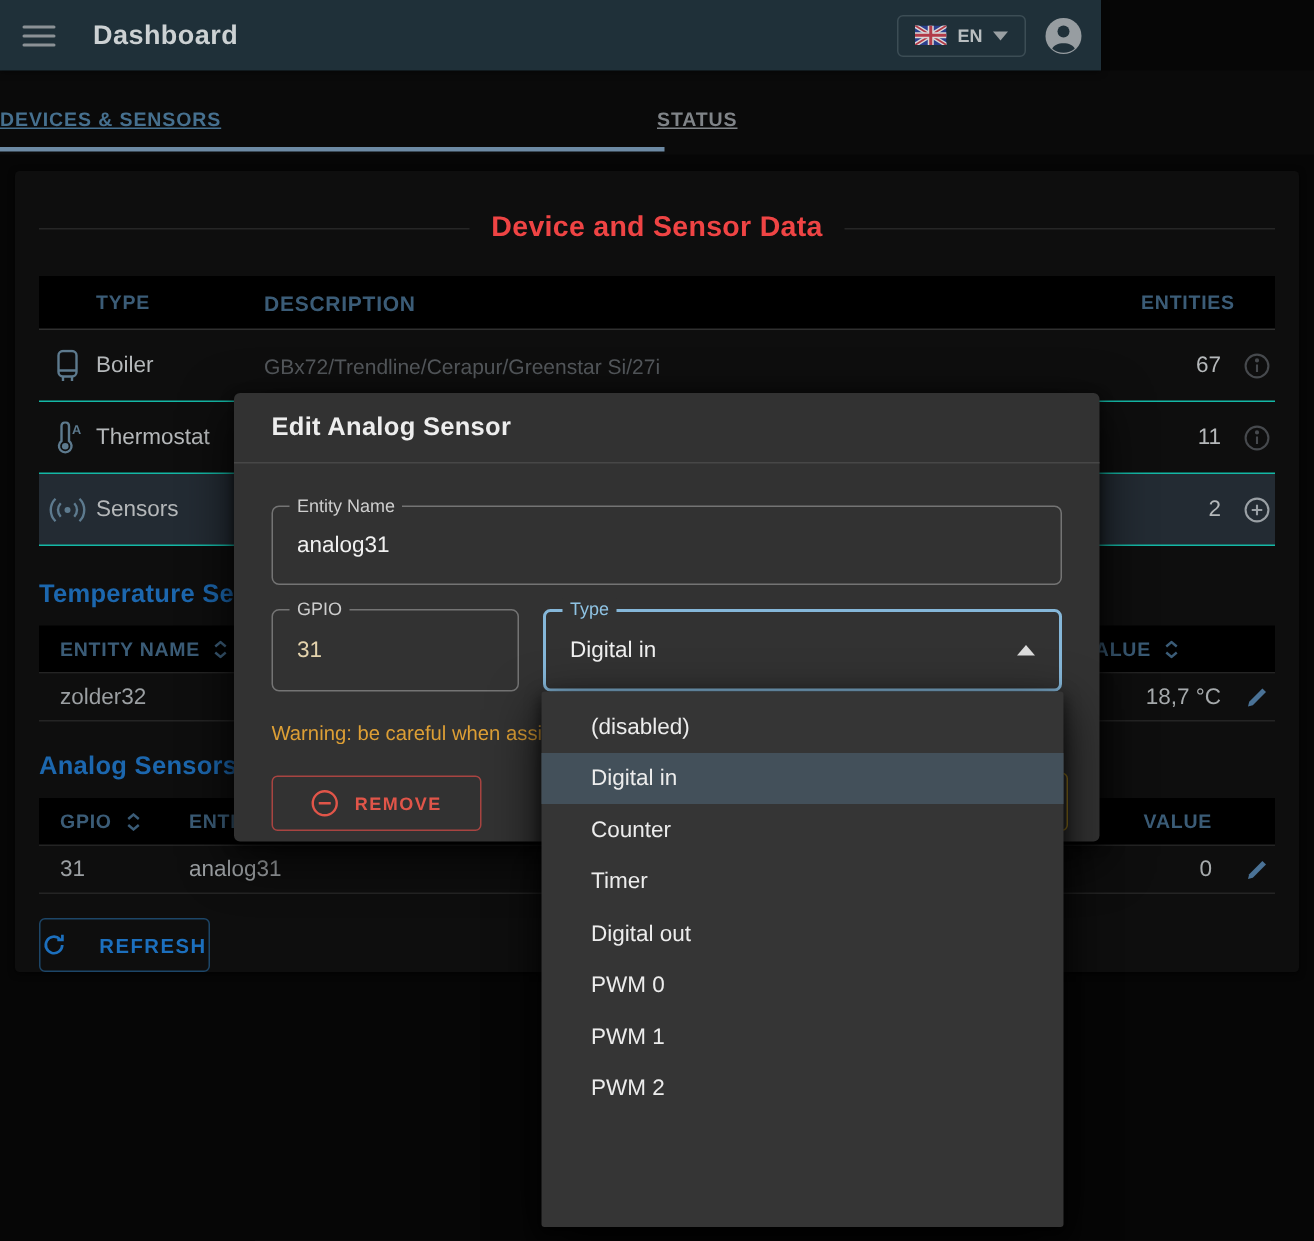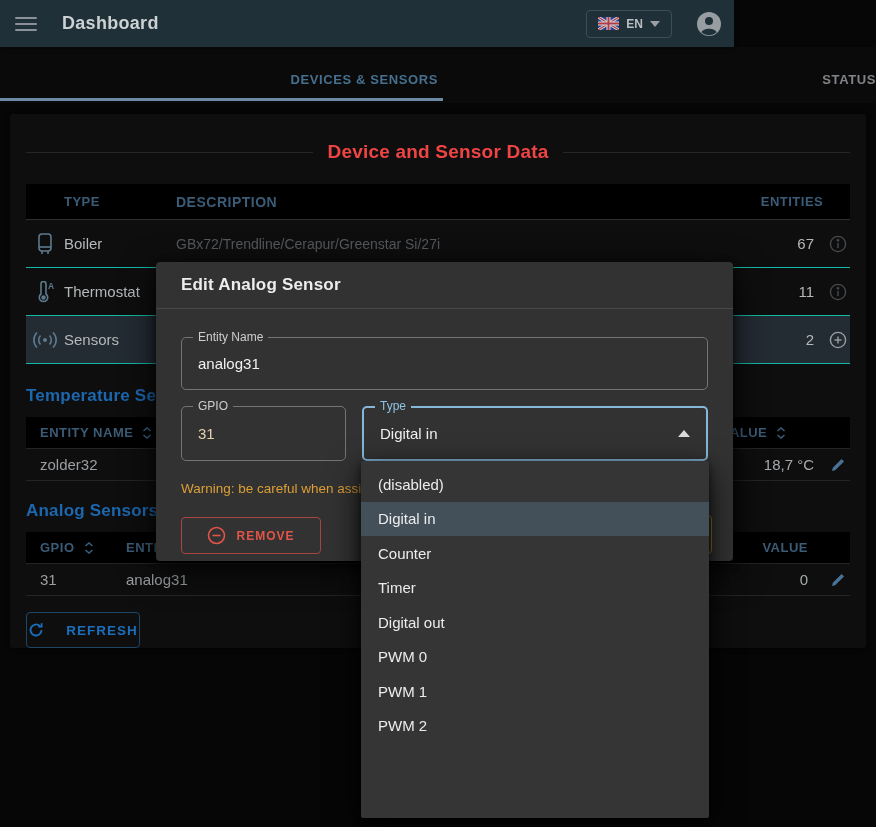--- a/index.html
+++ b/index.html
@@ -14,32 +14,32 @@
   
   .topbar {
     position:absolute; left:0; top:0; width:734px; height:47px;
     background:#1f3039; display:flex; align-items:center;
     box-shadow:0 1px 4px rgba(0,0,0,.5);
     z-index:10;
   }
   .hamburger { margin-left:15px; width:26px; height:20px; display:flex; flex-direction:column; justify-content:center; gap:4px; cursor:pointer; }
   .hamburger span { display:block; width:22px; height:2px; background:#8b9196; border-radius:1px; }
   .app-title { margin-left:21px; font-size:18px; font-weight:bold; color:#ccd1d3; letter-spacing:.3px; }
-  .topbar-right { margin-left:auto; display:flex; align-items:center; gap:24px; margin-right:12px; }
+  .topbar-right { margin-left:auto; display:flex; align-items:center; gap:12px; margin-right:12px; }
   .lang-btn {
     display:flex; align-items:center; gap:7px;
     border:1px solid #3c4d55; border-radius:4px;
     padding:6px 11px; background:transparent; cursor:pointer;
   }
   .lang-label { font-size:12px; font-weight:bold; color:#b9bec0; }
   .caret-down { width:0; height:0; border-left:5px solid transparent; border-right:5px solid transparent; border-top:6px solid #9aa0a3; }
   .avatar { width:26px; height:26px; }
   
   .tabbar { position:absolute; left:0; top:47px; width:876px; height:56px; background:#0a0a0a; display:flex; z-index:5; }
-  .tab { width:438px; text-align:right; padding-top:25px; font-size:13px; font-weight:bold; letter-spacing:.6px; cursor:pointer; position:relative; }
+  .tab { width:438px; text-align:left; padding-top:25px; font-size:13px; font-weight:bold; letter-spacing:.6px; cursor:pointer; position:relative;text-decoration:underline; }
   .tab.active { color:#46708f; }
   .tab.inactive { color:#808488; }
   .tab-underline { position:absolute; left:0; bottom:2px; width:443px; height:3px; background:#6d8aa4; }
   
   .card {
     position:absolute; left:10px; top:114px; width:856px; height:534px;
     background:#0e0e0e; border-radius:3px; padding:0 16px;
     box-shadow:0 1px 4px rgba(0,0,0,.6);
     z-index:1;
   }
@@ -105,21 +105,21 @@
     position:absolute; right:-4px; top:-2px; width:110px; height:39px;
     border:1px solid #9c7d1e; border-radius:4px; background:transparent;
   }
   
   .menu {
     position:absolute; left:361px; top:461px; width:348px; height:357px;
     background:#353535; border-radius:2px;
     box-shadow:0 12px 34px rgba(0,0,0,.8), 0 3px 10px rgba(0,0,0,.6);
     padding:6px 0; z-index:40;
   }
-  .menu-item { height:34.5px; display:flex; align-items:center; padding-left:17px; font-size:15px; color:#ececec; cursor:pointer; }
+  .menu-item { height:34.5px; display:flex; align-items:center; padding-left:33px; font-size:15px; color:#ececec; cursor:pointer; }
   .menu-item.selected { background:#43505a; }
   svg { display:block; }
 </style>
 </head>
 <body>
 
 <header class="topbar">
   <div class="hamburger">
       <span></span>
       <span></span>

